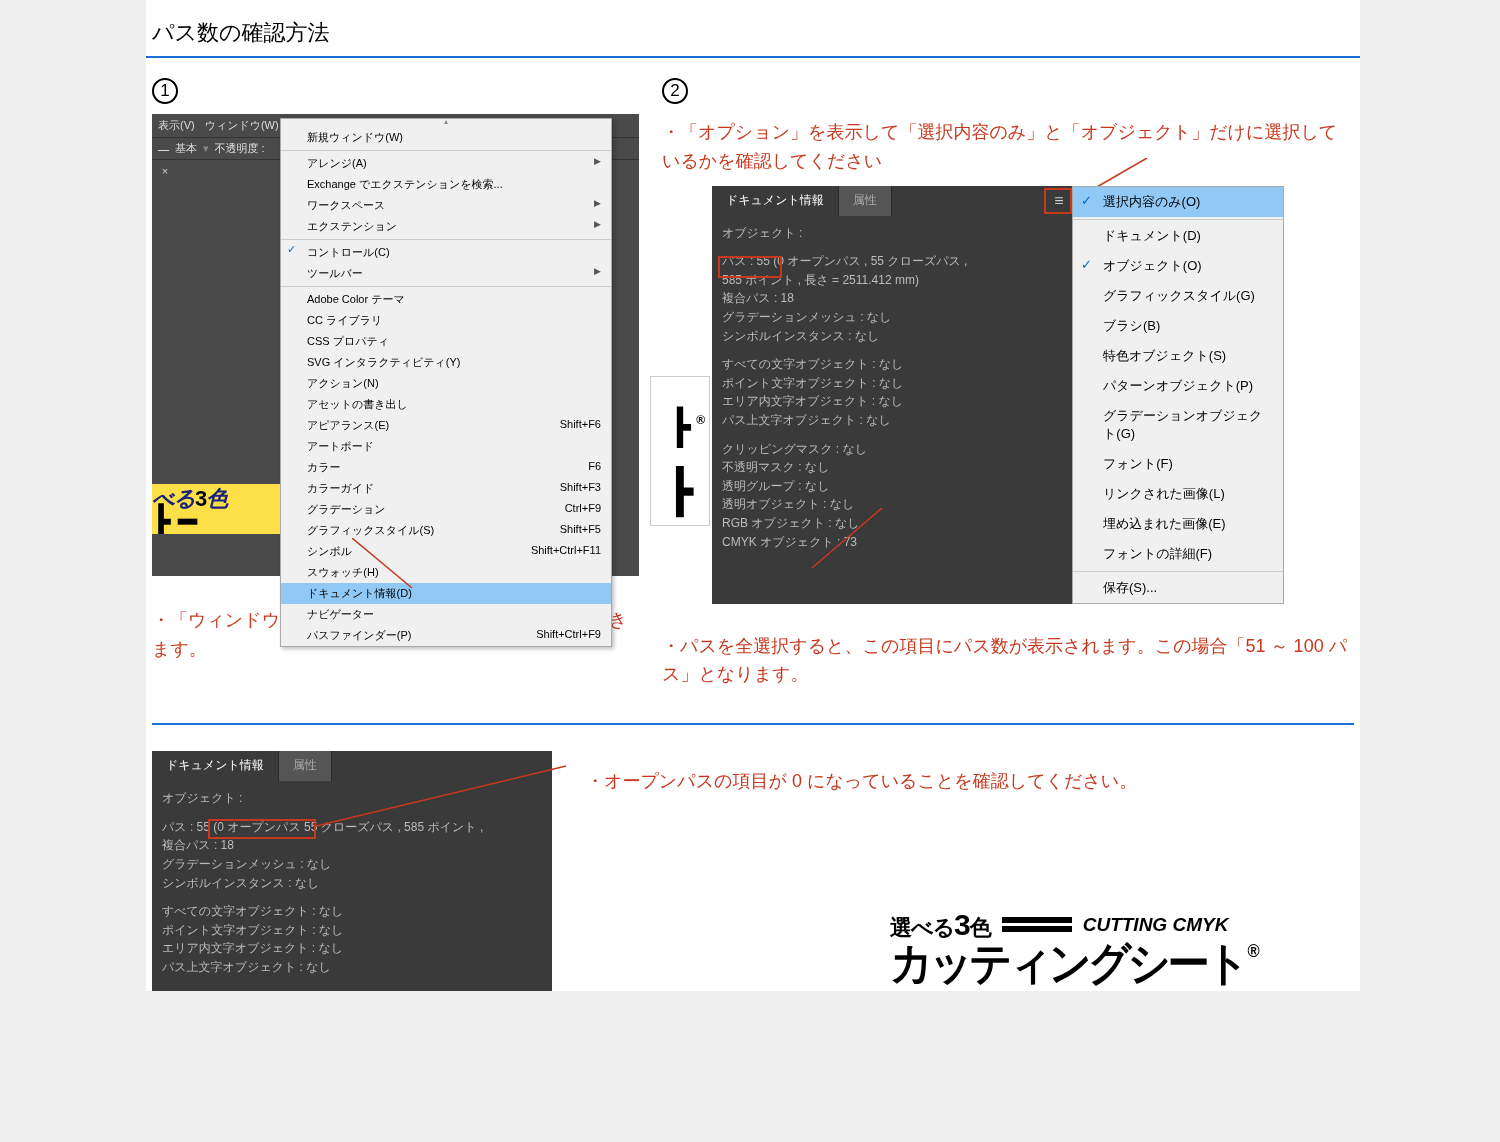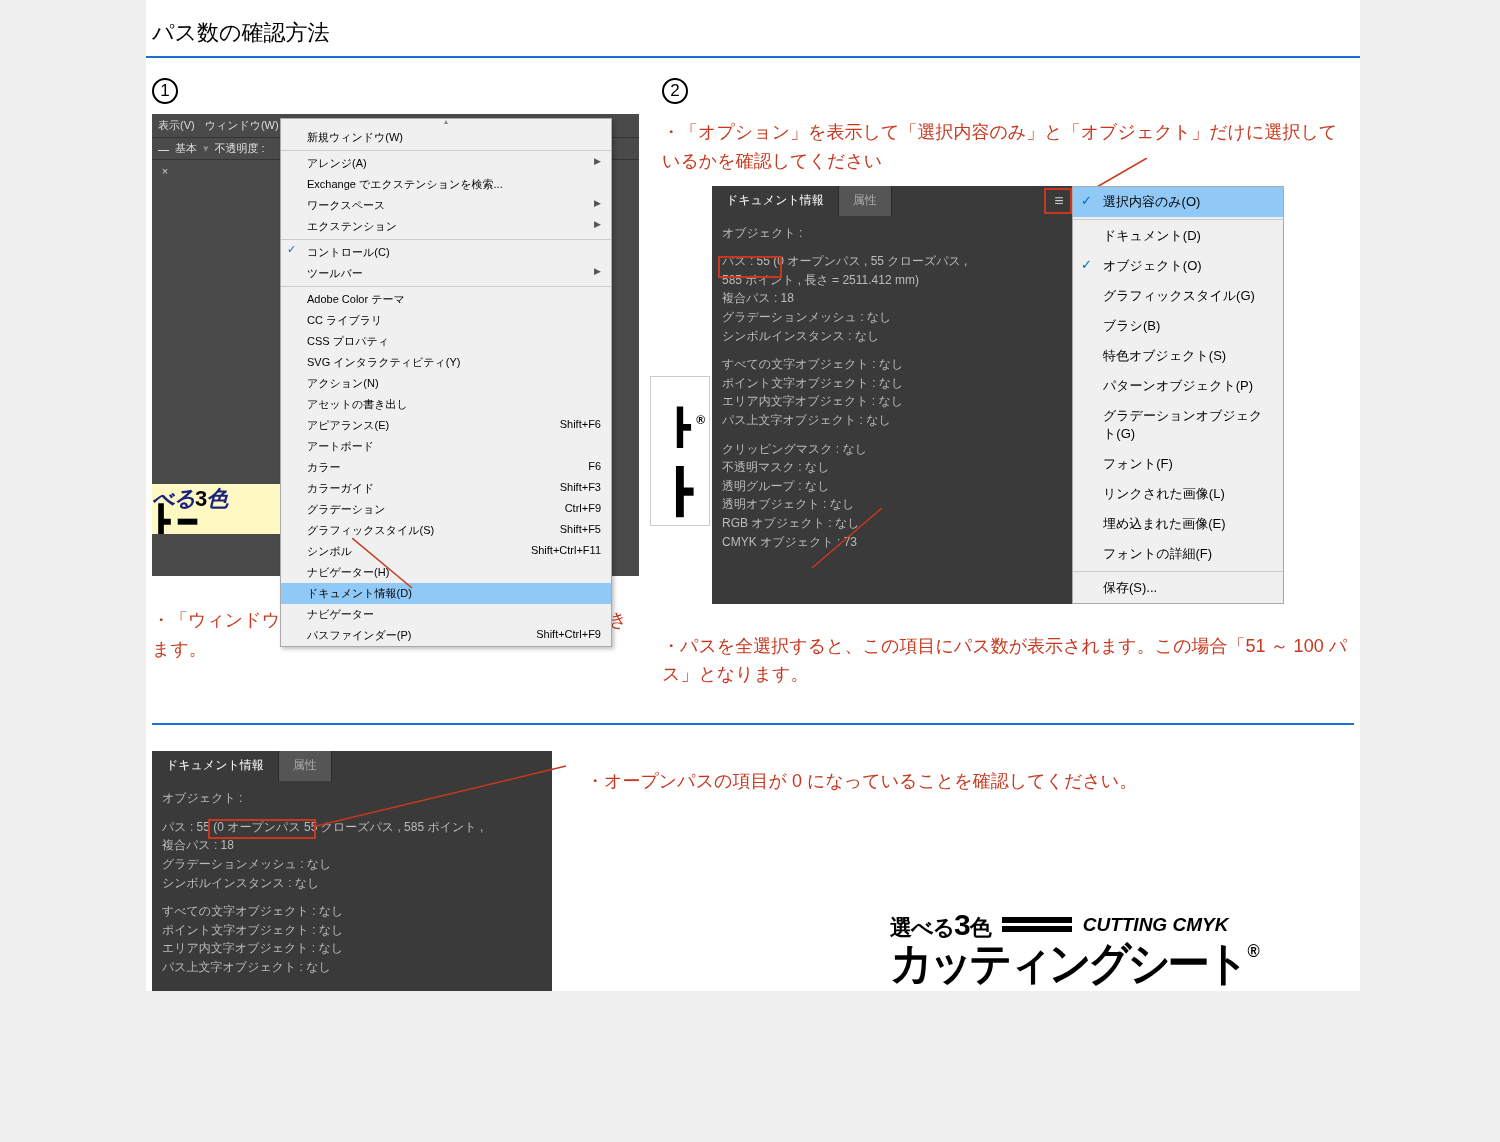--- a/index.html
+++ b/index.html
@@ -118,21 +118,21 @@
     top: 3px;
     color: #0066cc;
     font-size: 11px;
   }
   .shot1-art {
     position: absolute;
     left: 0px;
     top: 370px;
     width: 128px;
     height: 50px;
-    background: #fef9c3;
+    background: #fde047;
     color: #000;
     font-family: sans-serif;
     overflow: hidden;
   }
   .shot1-art .t1 {
     font-size: 22px;
     font-weight: 900;
     font-style: italic;
     color: #1a237e;
     letter-spacing: -1px;
@@ -373,21 +373,21 @@
               </div>
               <div class="mi">
                 <span>グラフィックスタイル(S)</span>
                 <span>Shift+F5</span>
               </div>
               <div class="mi">
                 <span>シンボル</span>
                 <span>Shift+Ctrl+F11</span>
               </div>
               <div class="mi">
-                <span>ナビゲーター(H)</span>
+                <span>スウォッチ(H)</span>
               </div>
               <div class="mi hl">
                 <span>ドキュメント情報(D)</span>
               </div>
               <div class="mi">
                 <span>ナビゲーター</span>
               </div>
               <div class="mi">
                 <span>パスファインダー(P)</span>
                 <span>Shift+Ctrl+F9</span>

